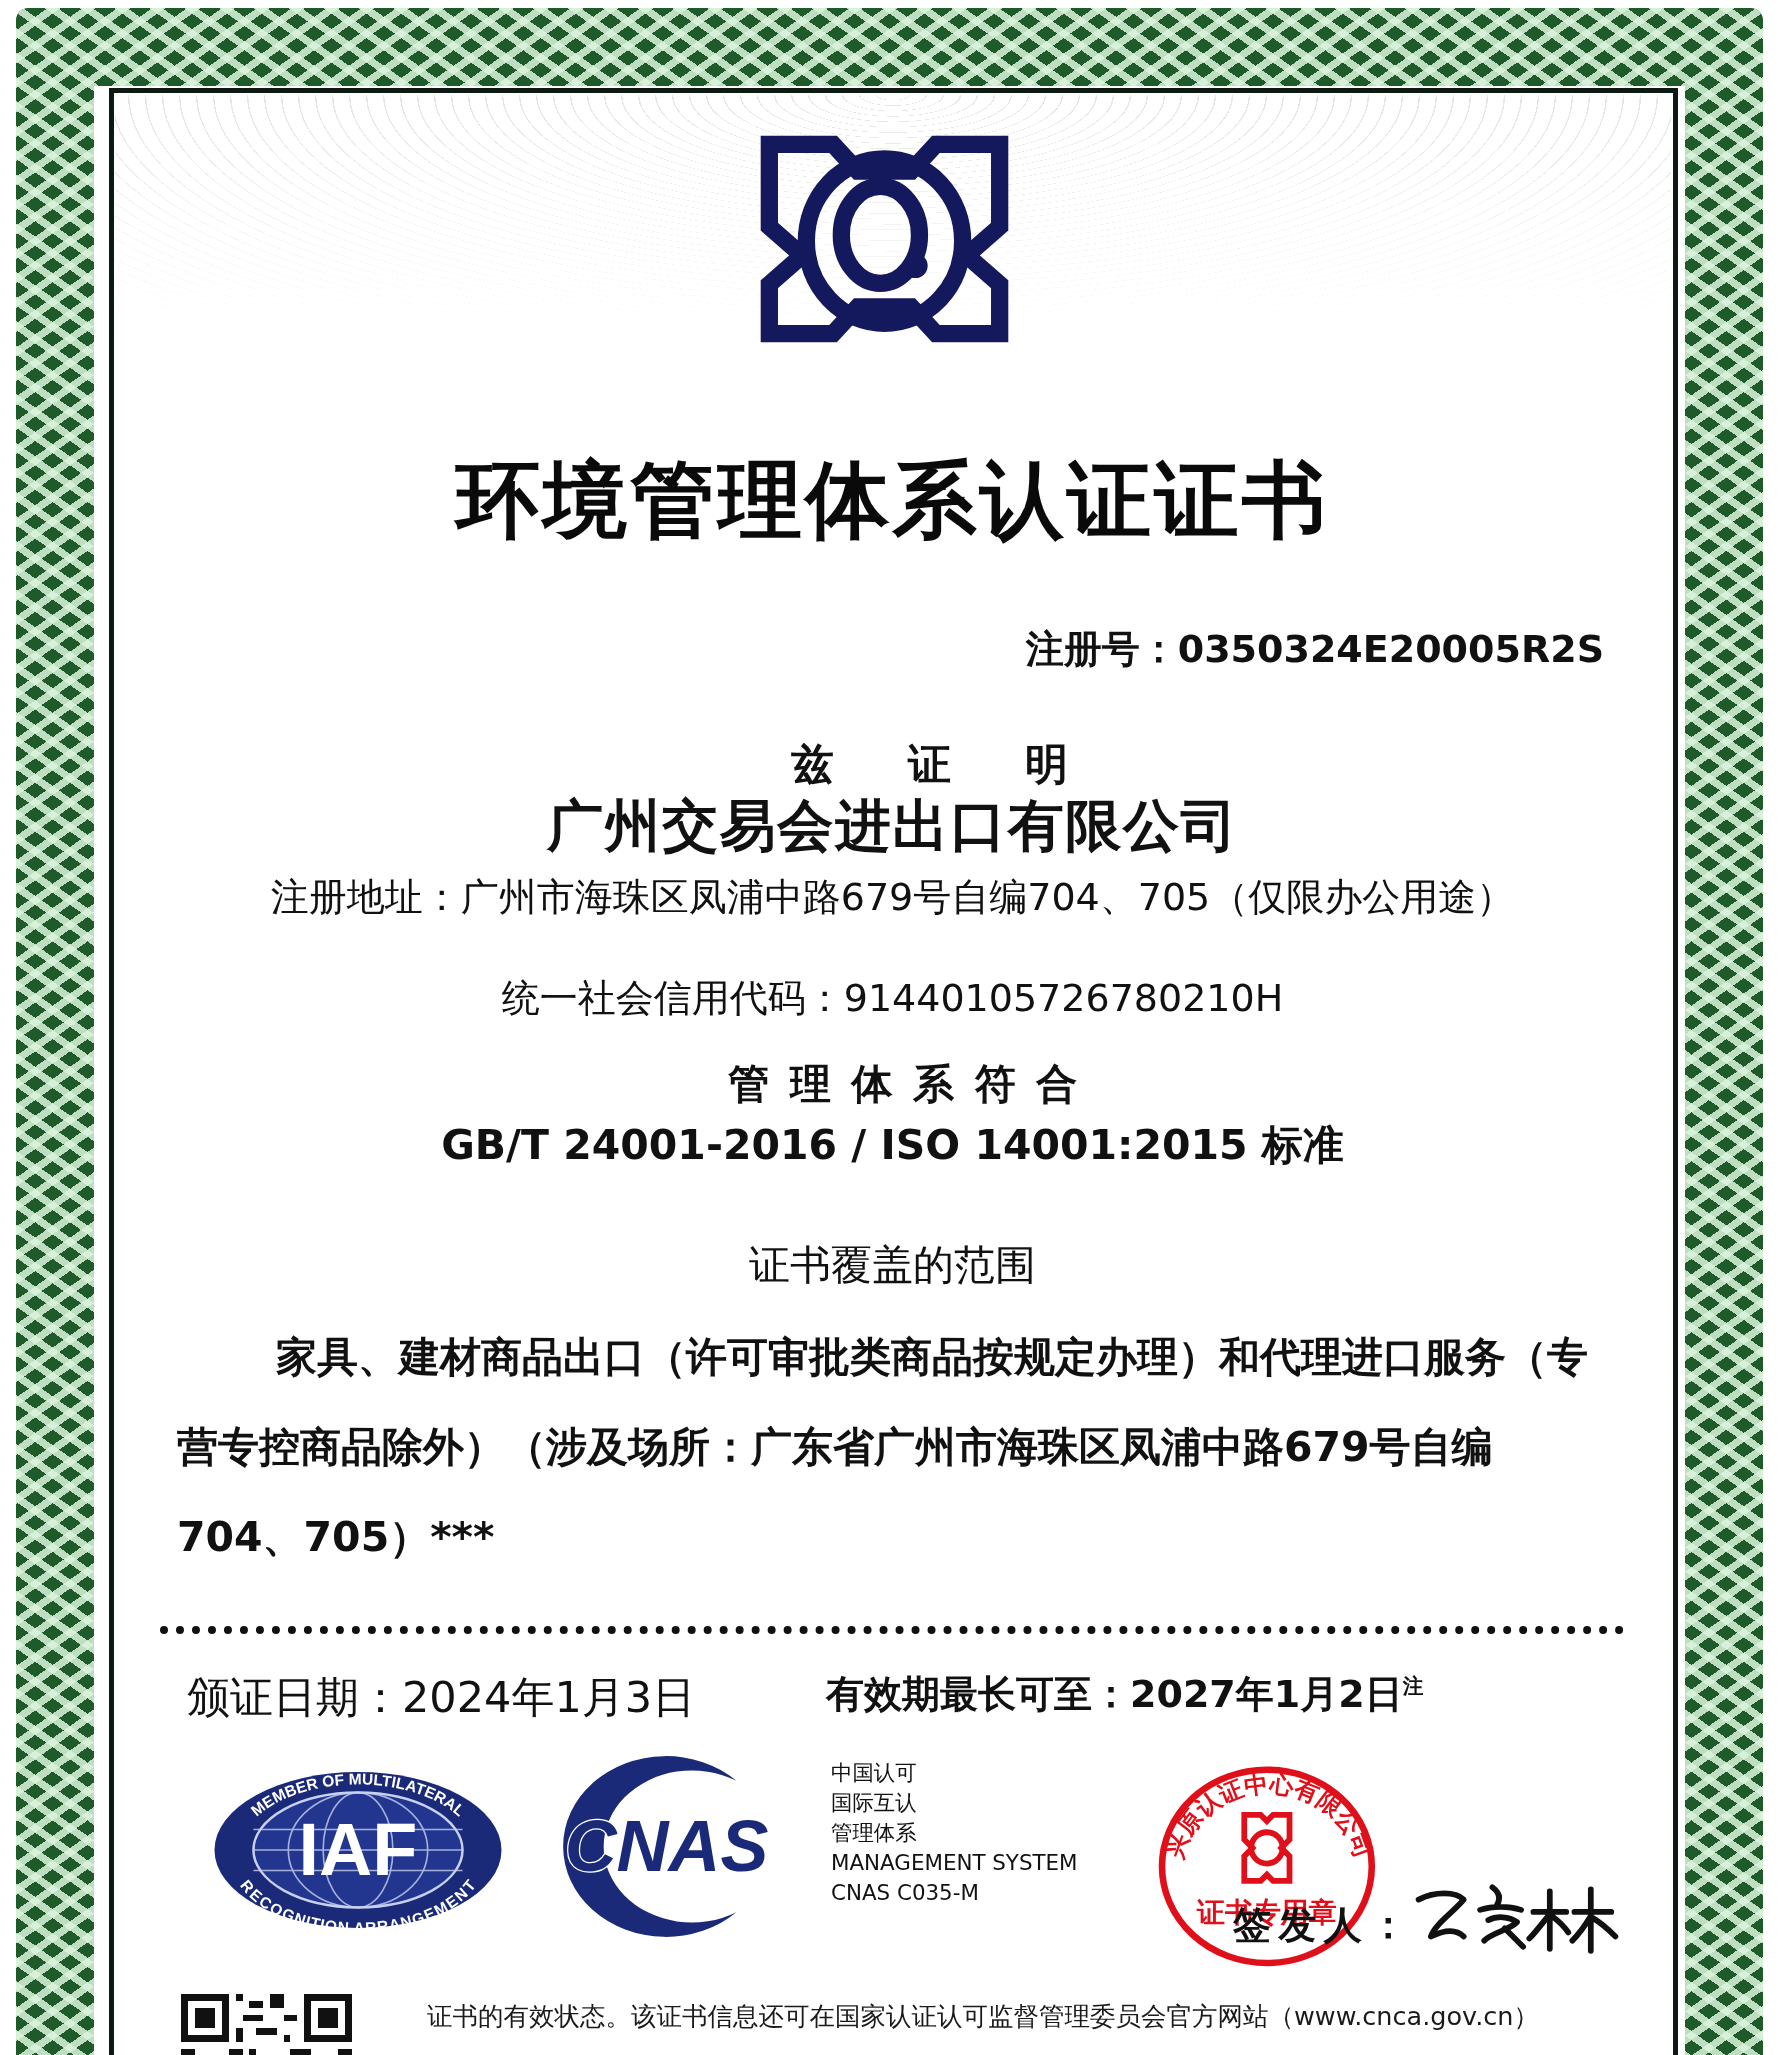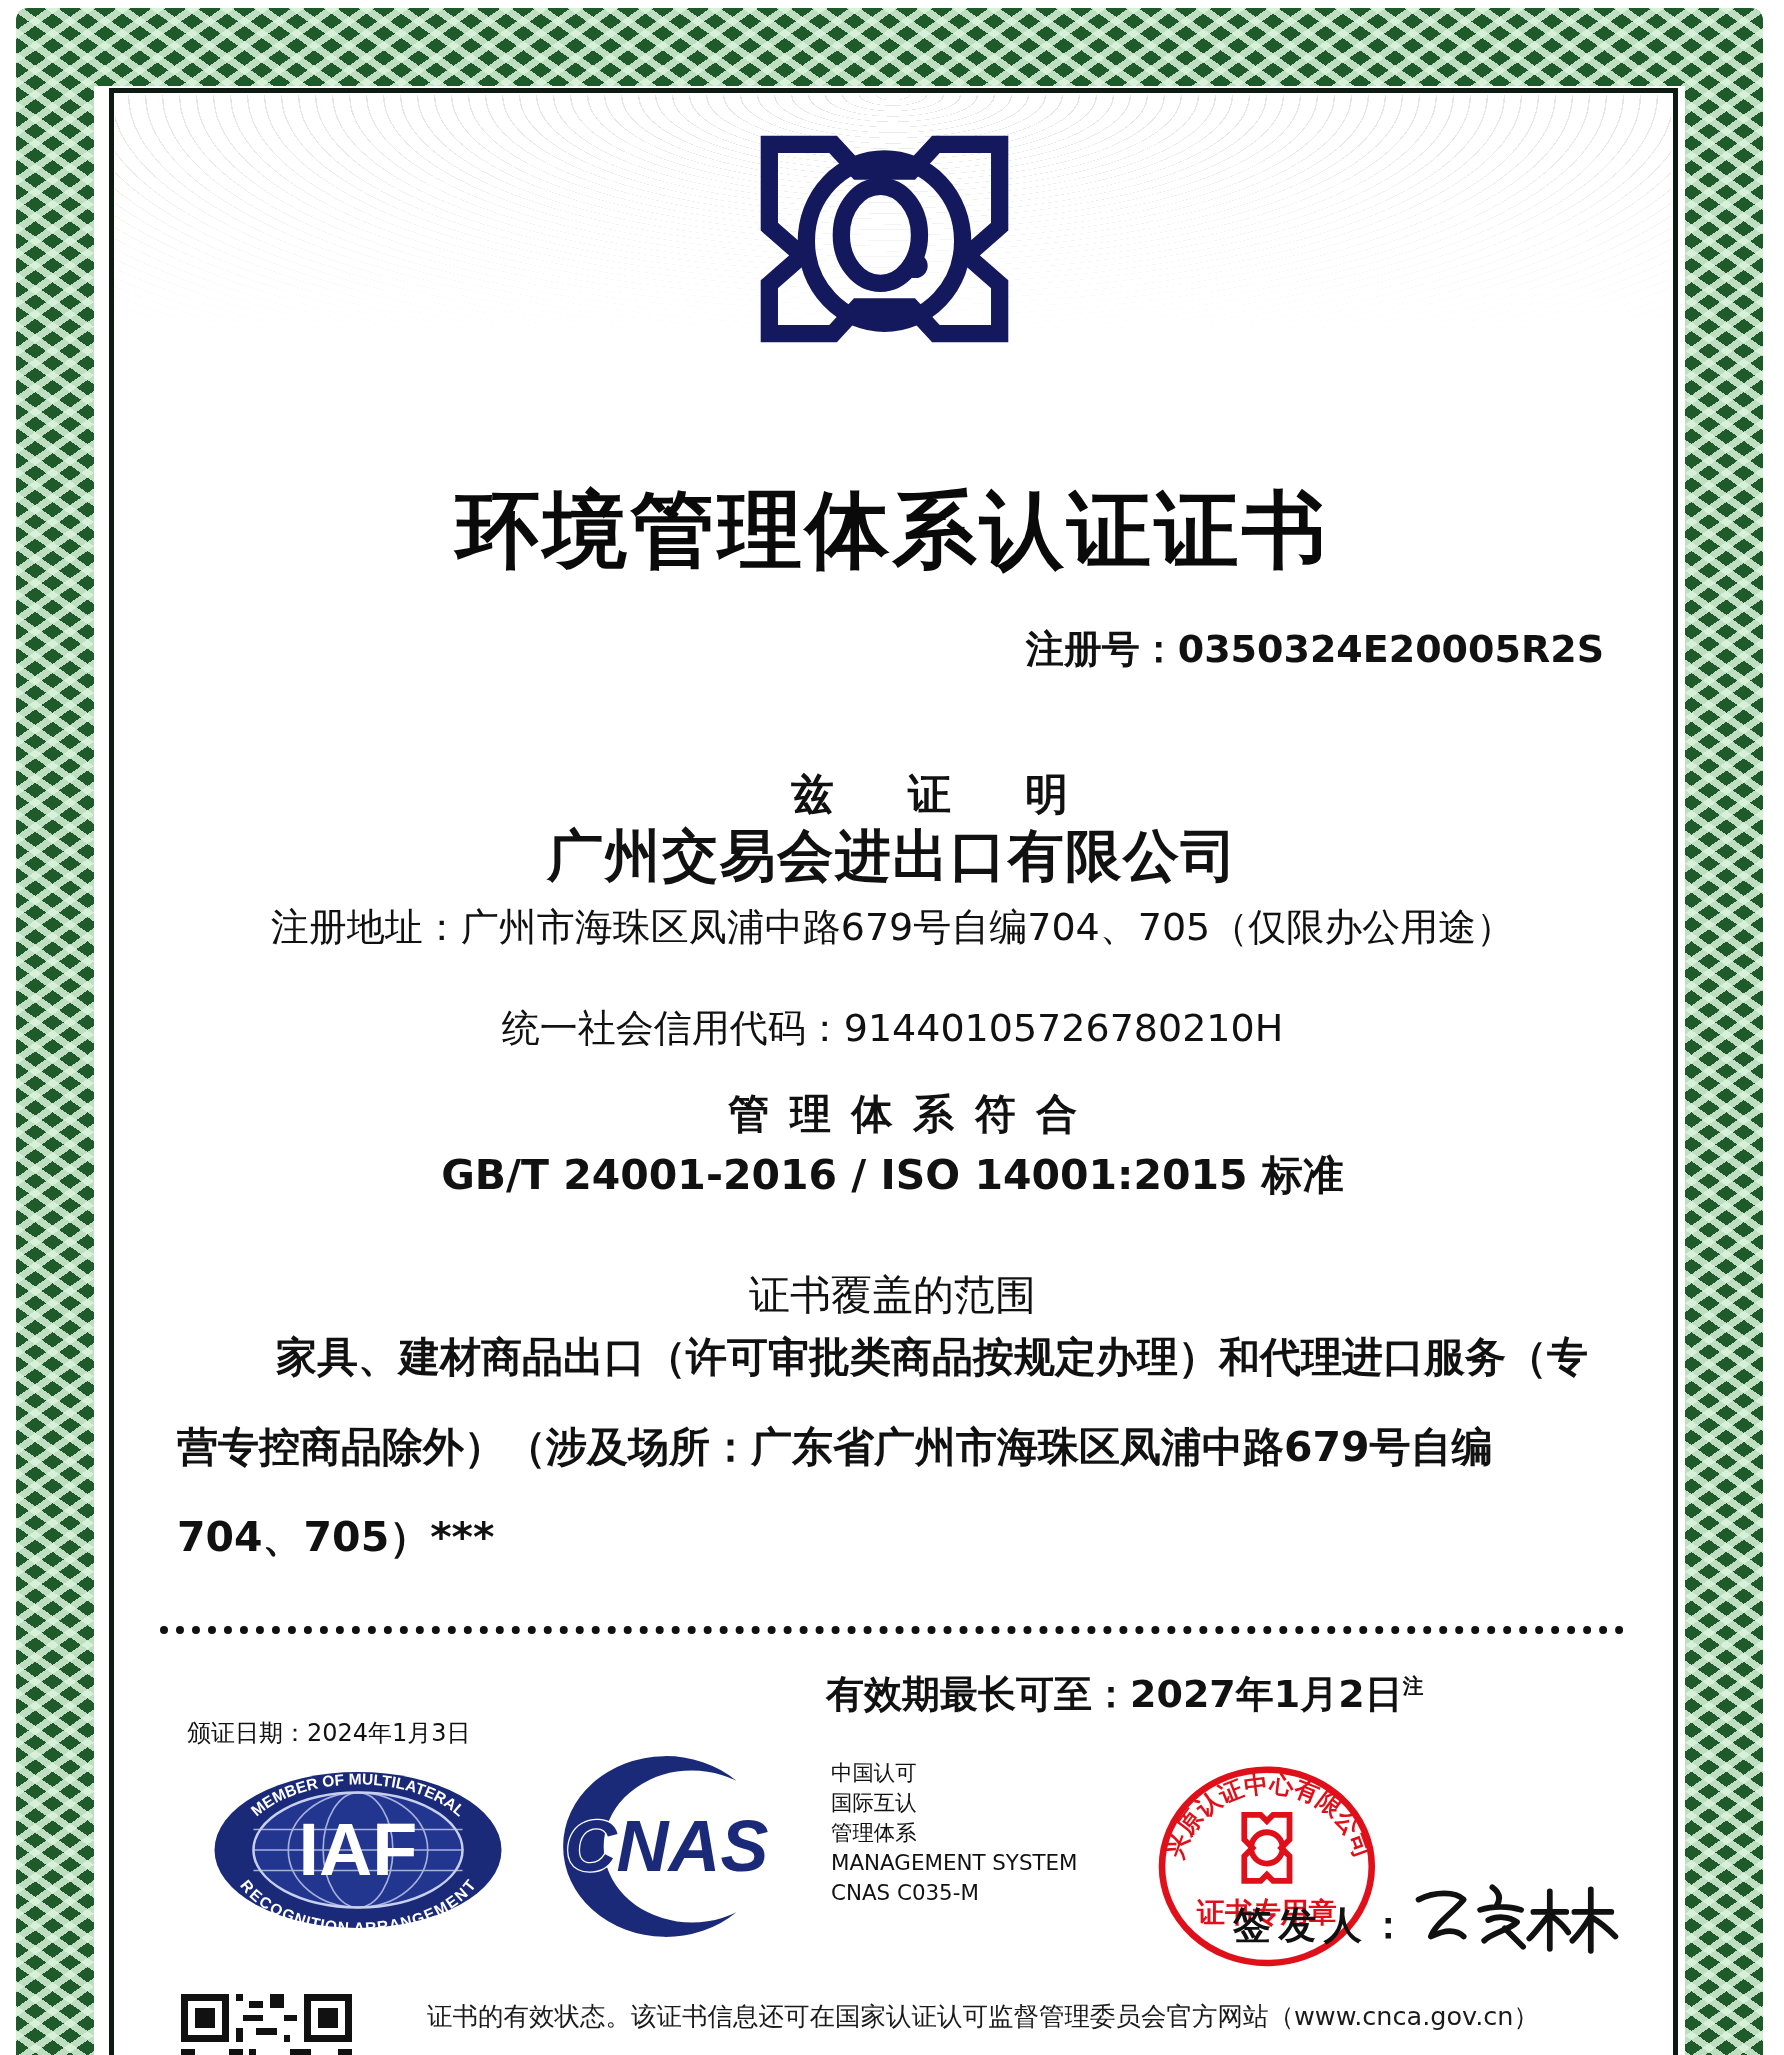--- a/index.html
+++ b/index.html
@@ -35,40 +35,40 @@
   }
   
   .wm-top, .wm-bottom{
     position:absolute; left:115px; width:1556px; height:247px; opacity:0.55;
     background:
       repeating-radial-gradient(ellipse at 50% 0%, transparent 0 15.6px, rgba(150,170,150,0.5) 15.6px 17px);
   }
   .wm-top{ top:95px; -webkit-mask:linear-gradient(#000,transparent); mask:linear-gradient(#000,transparent);}
 
   .abs{ position:absolute; }
-  .center-x{ left:0; width:1785px; text-align:center;margin-top:30px; }
+  .center-x{ left:0; width:1785px; text-align:center; }
 
   
   .logo{ left:757px; top:132px; width:255px; height:214px; }
 
   .title{ top:444px; font-size:84px; font-weight:bold; letter-spacing:3.3px; color:#0a0a0a; }
   .reg-no{ right:181px; top:624px; font-size:38px; font-weight:bold; }
   .certify{ top:736px; font-size:43px; font-weight:bold; letter-spacing:74px; padding-left:74px; }
   .company{ top:789px; font-size:56px; font-weight:bold; letter-spacing:1.6px; }
   .addr{ top:872px; font-size:38px; }
   .credit{ top:973px; font-size:38px;text-align:center; }
   .conform{ top:1057px; font-size:41px; font-weight:bold; letter-spacing:20.6px; padding-left:20.6px; }
   .standard{ top:1118px; font-size:41px; font-weight:bold; }
   .scope-title{ top:1238px; font-size:41px; }
   .scope-body{ left:177px; width:1427px; top:1312px; font-size:41px; font-weight:bold; line-height:90px; text-indent:99px; }
 
   .divider{ left:160px; width:1464px; height:0; border-top:8.2px dotted #111; }
   .div1{ top:1626px; }
 
-  .issue-date{ left:187px; top:1669px; font-size:24px;margin-top:48px; }
+  .issue-date{ left:187px; top:1669px; font-size:43px; }
   .valid-date{ left:826px; top:1669px; font-size:38px;font-weight:bold; }
   .valid-date sup{ font-size:20.6px; }
 
   
   .iaf{ left:210px; top:1768px; width:296px; height:164px; }
   .cnas{ left:543px; top:1752px; width:247px; height:189px; }
   .cnas-text{ left:831px; top:1758px; font-size:21.4px; line-height:30px; }
 
   .seal{ left:1127px; top:1743px; width:288px; height:255px; }
   .signer-label{ left:1233px; top:1900px; font-size:38px; font-weight:bold; letter-spacing:7.4px; }

